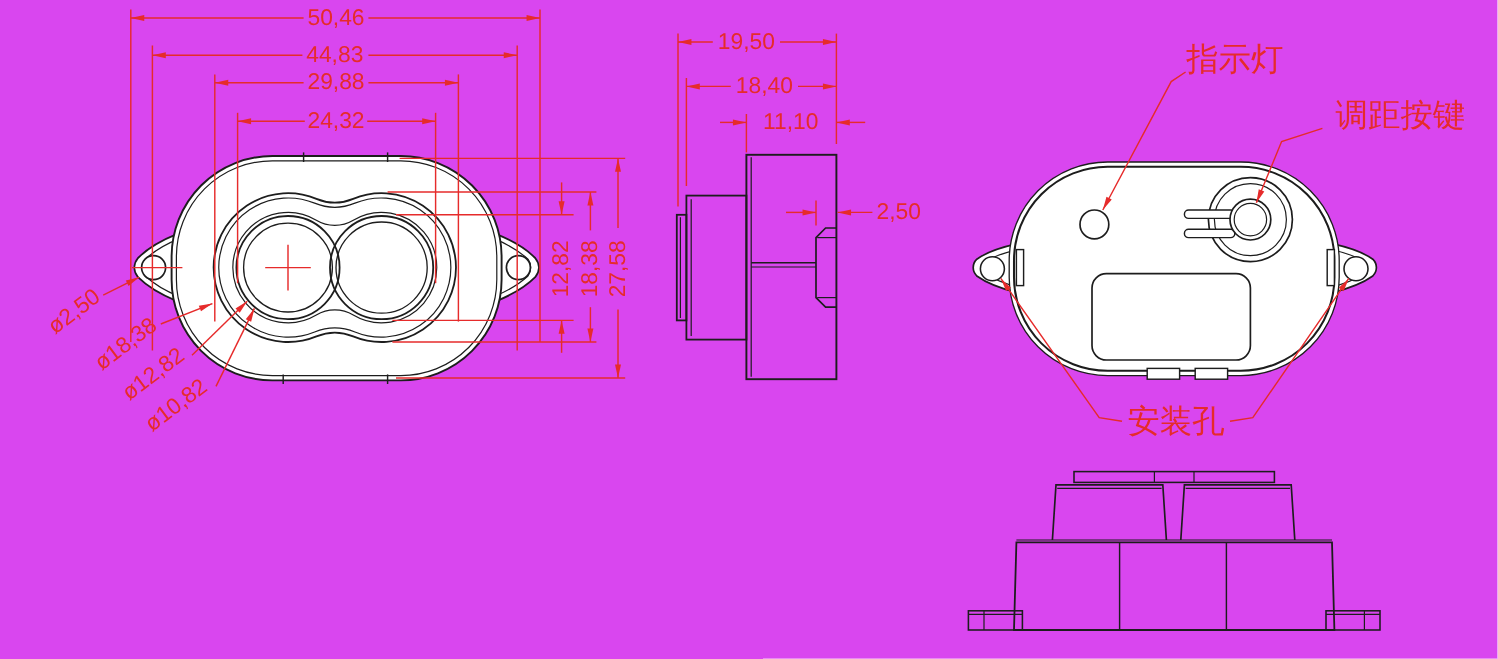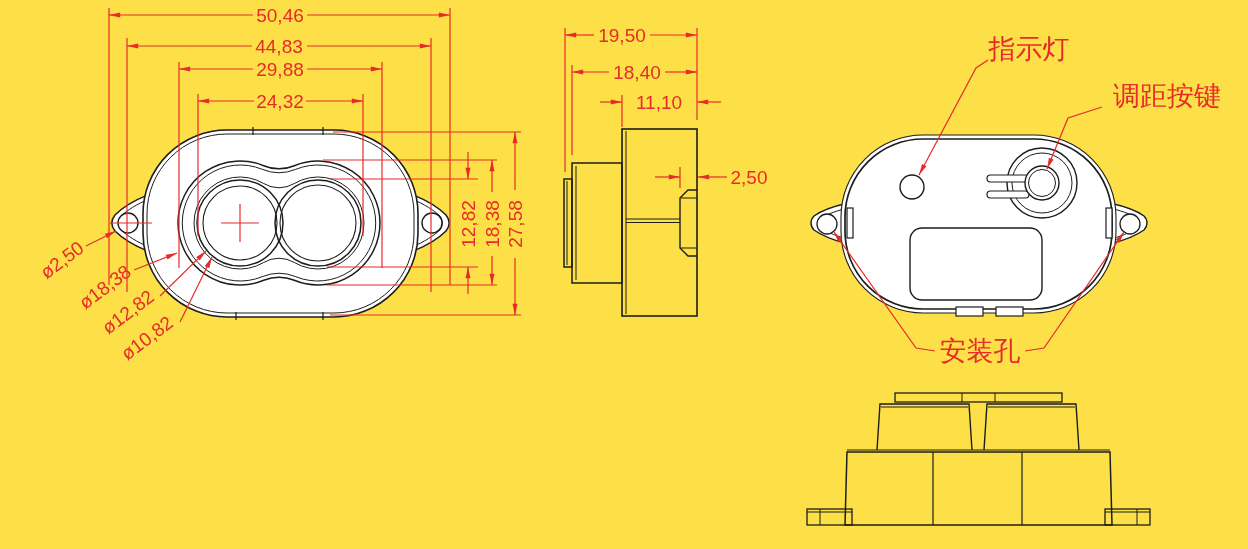--- a/index.html
+++ b/index.html
@@ -1,16 +1,16 @@
 <!DOCTYPE html>
 <html><head>
 <meta charset="utf-8">
 <style>
   html,body{margin:0;padding:0;background:#ffffff;}
-  .stage{position:relative;width:1248px;height:549px;background:#fde047;overflow:hidden;}
+  .stage{position:relative;width:1248px;height:549px;background:#d946ef;overflow:hidden;}
   svg{display:block;}
   svg text{font-family:"Liberation Sans","DejaVu Sans",sans-serif;}
   .dim{font-size:19px;fill:#e62b2b;text-anchor:middle;dominant-baseline:central;}
   .cjk{font-size:27px;fill:#e62b2b;text-anchor:middle;dominant-baseline:central;}
   .blk{stroke:#1d1d1d;fill:none;}
   .blkw{stroke:#1d1d1d;fill:#ffffff;}
   .red{stroke:#e62b2b;fill:none;stroke-width:1.2;}
 </style>
 </head>
 <body>

